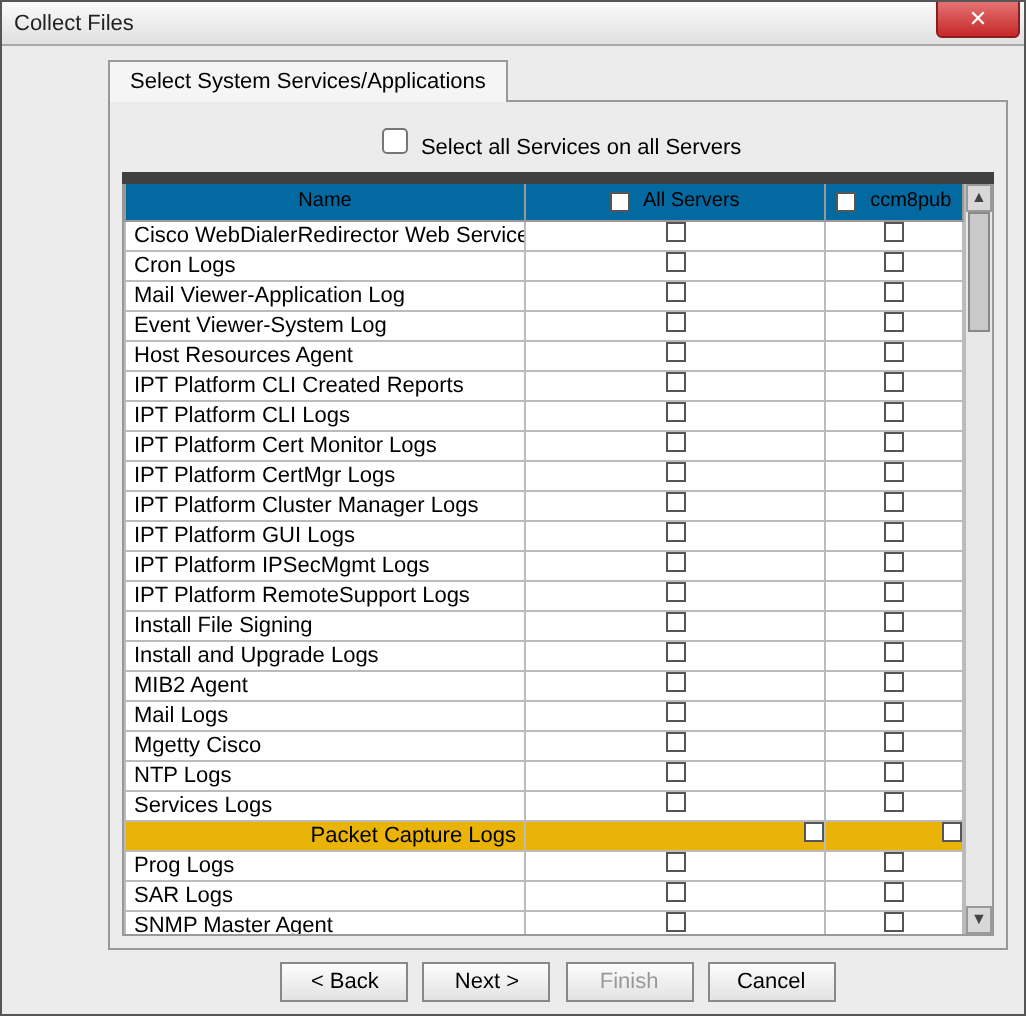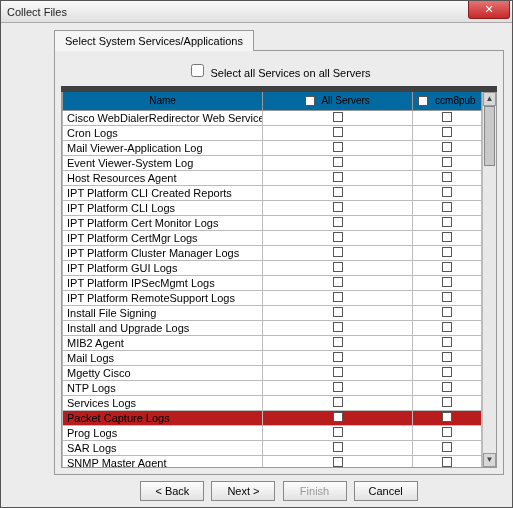--- a/index.html
+++ b/index.html
@@ -141,21 +141,22 @@
   .cb {
     width: 10px;
     height: 10px;
     border: 1px solid #555;
     background: #fff;
     display: inline-block;
     margin: 0;
     padding: 0;
   }
   tr.selected td {
-    background: #b91c1c;
+    background: #eab308;
+    text-align: right;
   }
   .col-name { width: 200px; }
   .col-all  { width: 150px; }
   .col-srv  { width: auto; }
   .scrollbar {
     position: absolute;
     right: 0; top: 0; bottom: 0;
     width: 14px;
     background: #e8e8e8;
     border-left: 1px solid #bbb;

